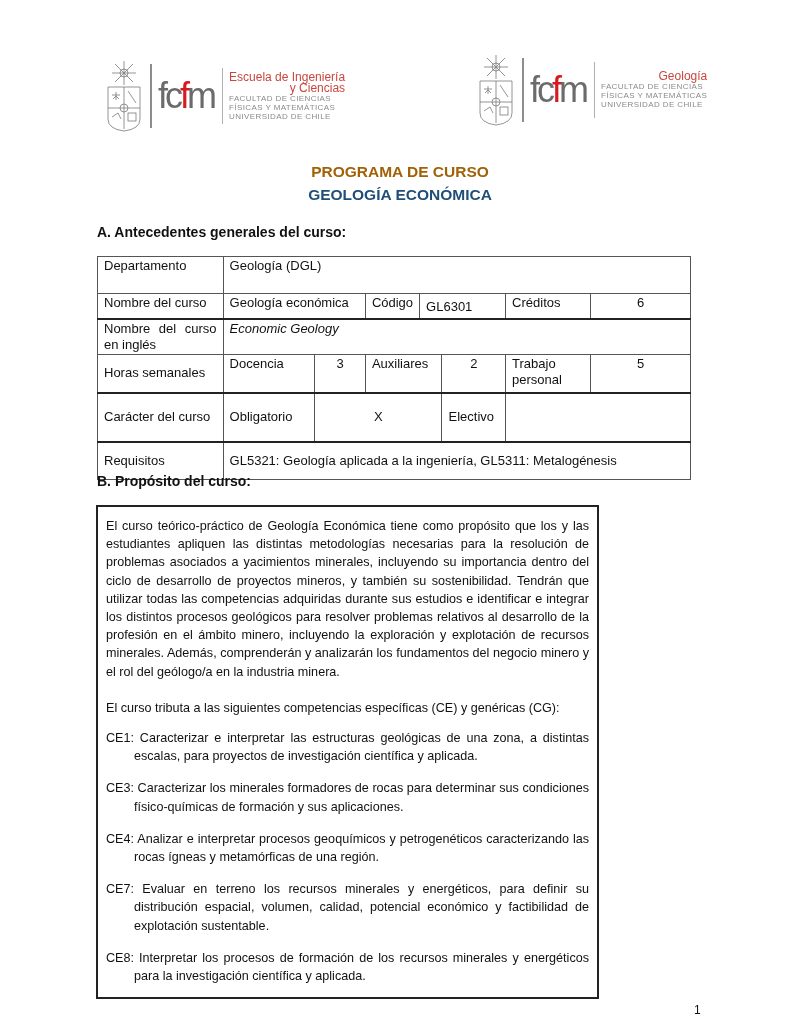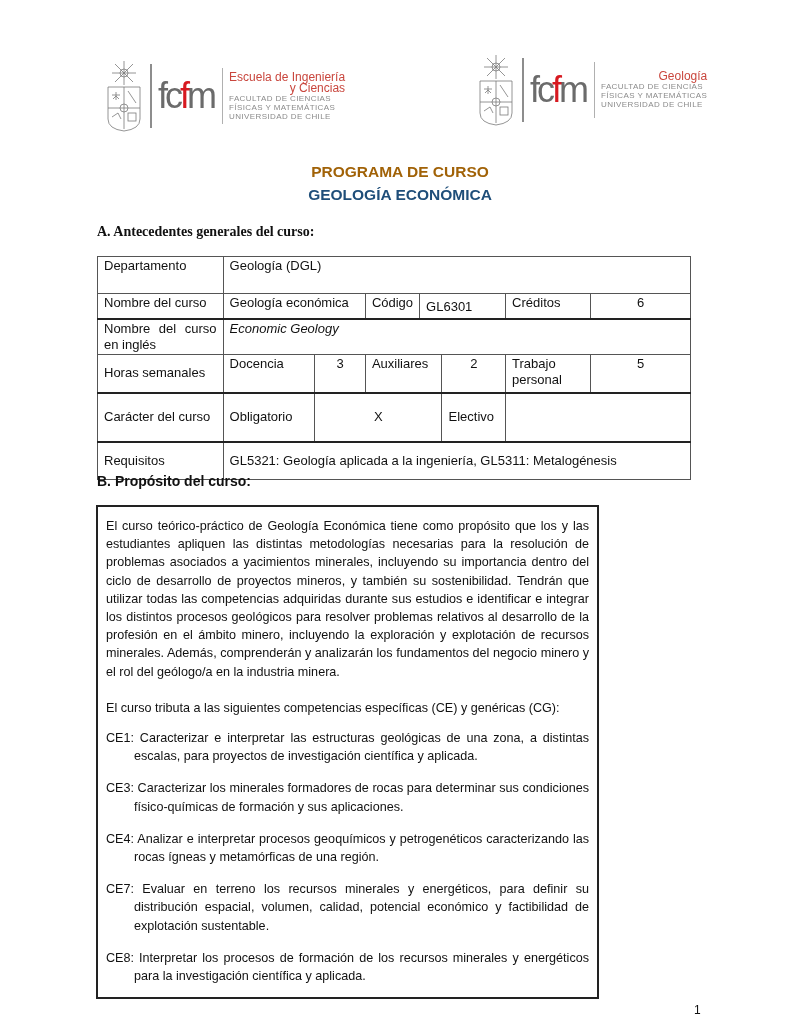--- a/index.html
+++ b/index.html
@@ -71,21 +71,21 @@
       font-weight: bold;
       color: #1f4e79;
     }
     .section-heading {
       position: absolute;
       left: 97px;
       font-size: 14px;
       font-weight: bold;
       color: #111;
     }
-    .sec-a { top: 224px; font-family: Liberation Serif, serif; }
+    .sec-a { top: 224px; }
     .sec-b { top: 473px; }
 
     
     .info-table {
       position: absolute;
       left: 97px;
       top: 256px;
       width: 594px;
       border-collapse: collapse;
       font-size: 13px;

